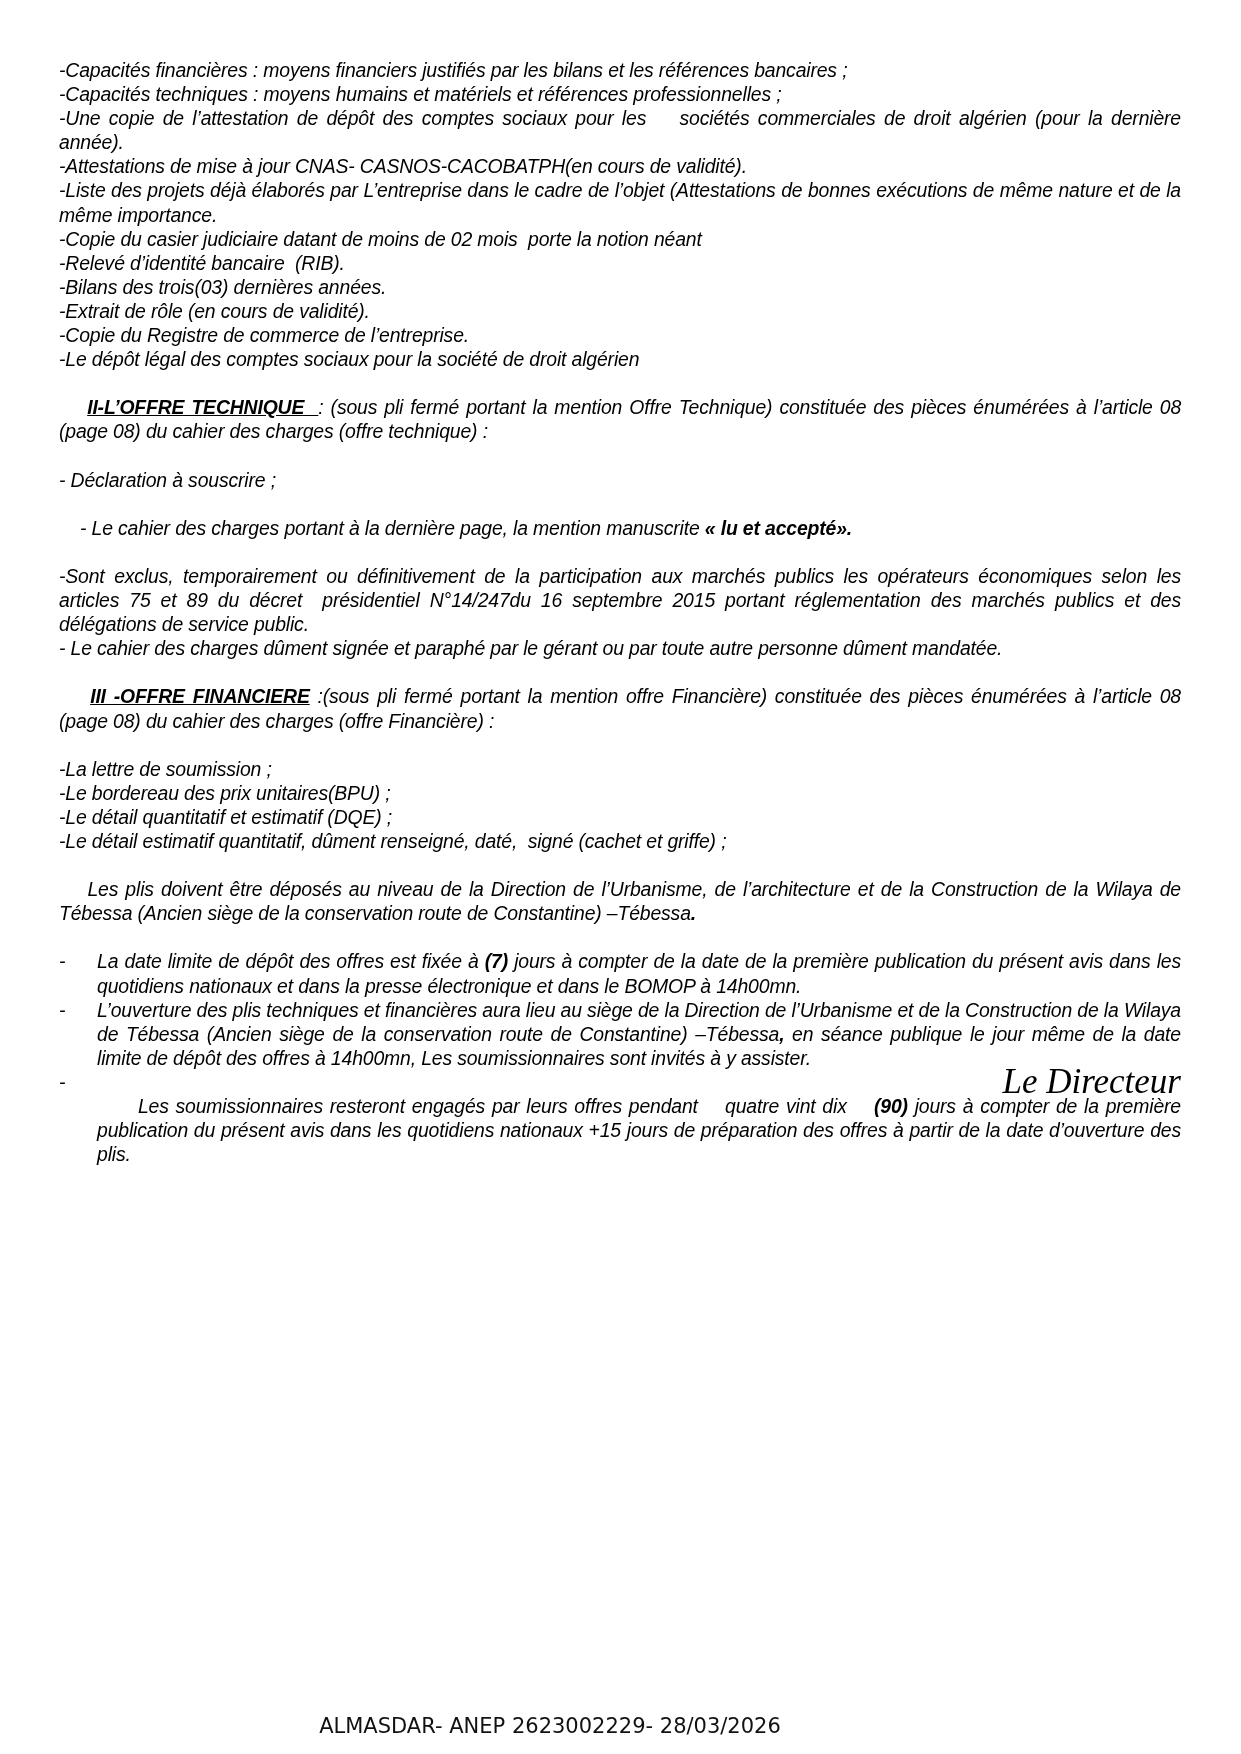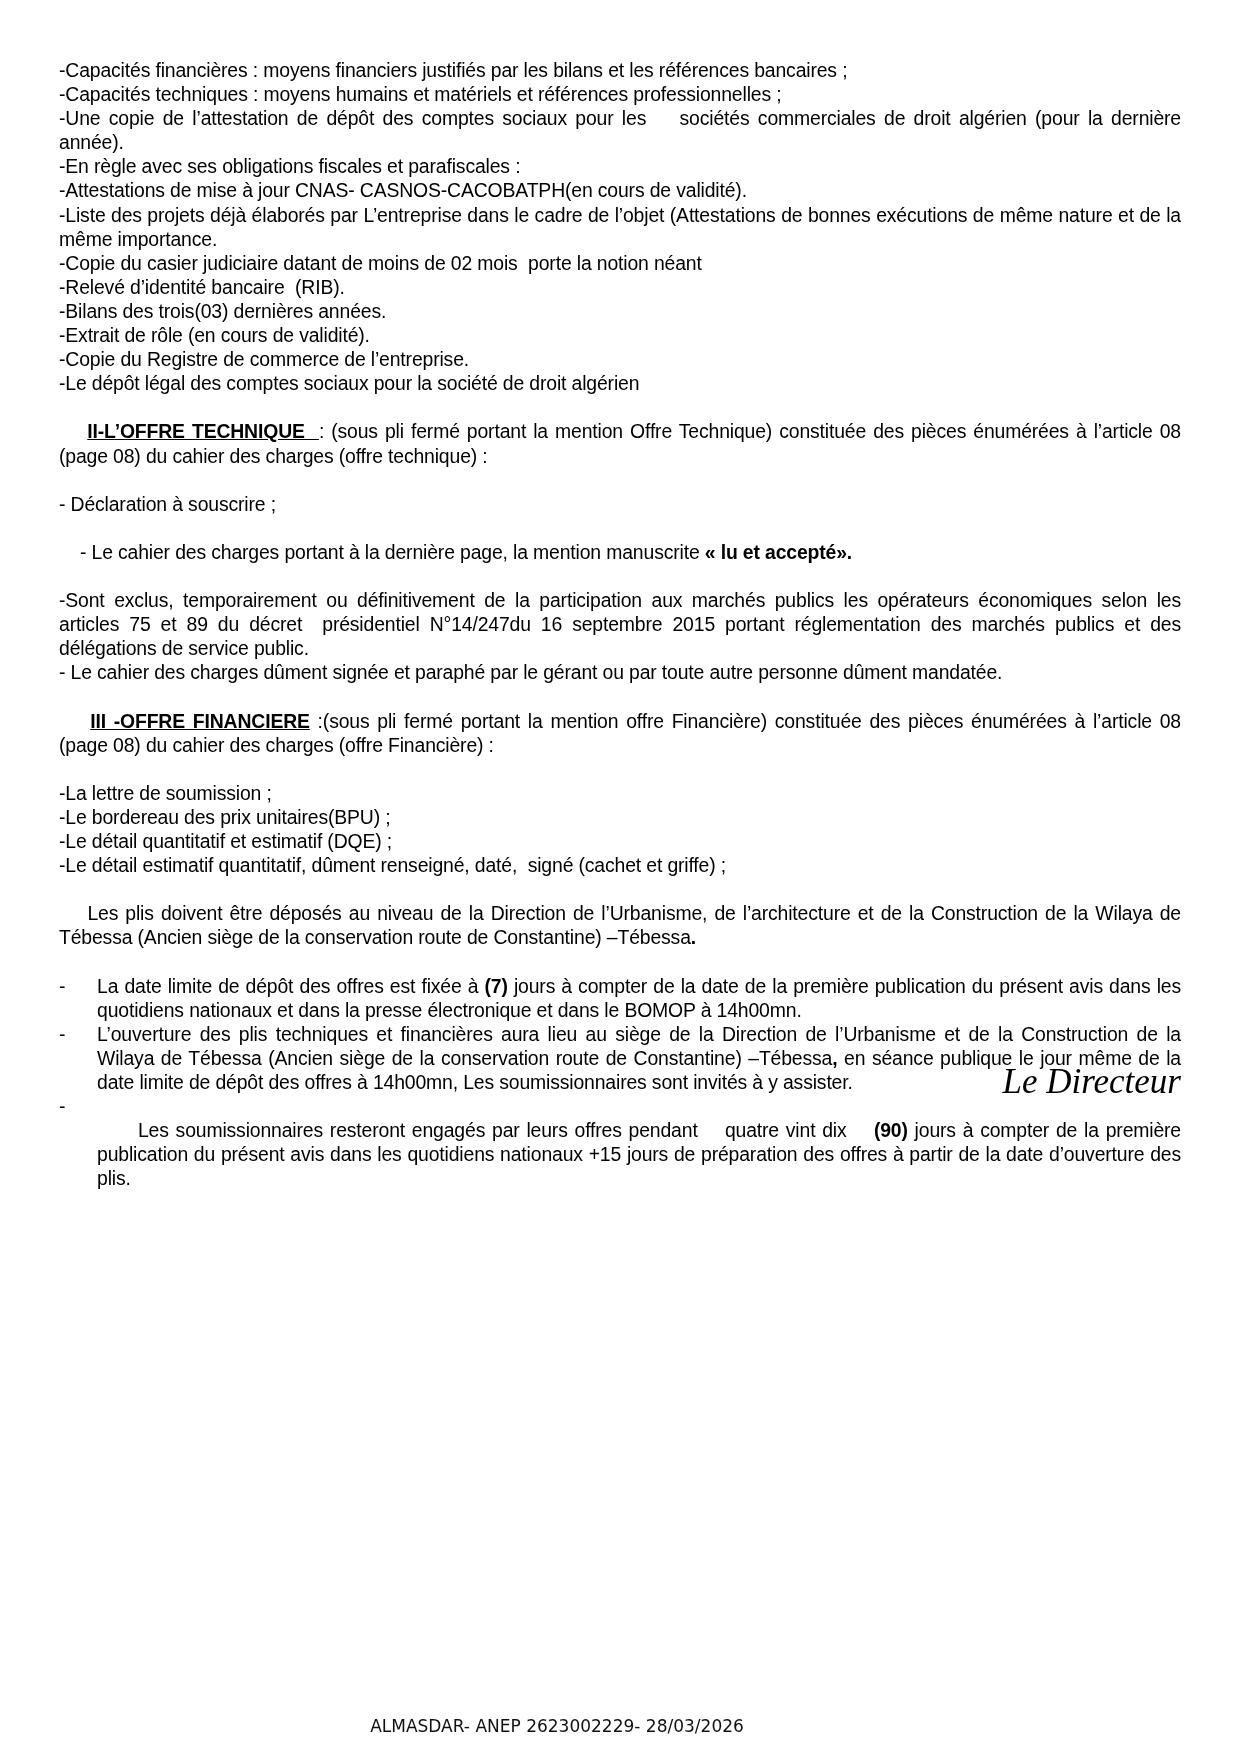--- a/index.html
+++ b/index.html
@@ -16,20 +16,21 @@
     }
     .page {
       position: absolute;
       left: 59px;
       top: 58px;
       width: 1122px;
       font-family: "Liberation Sans", sans-serif;
       font-size: 19.4px;
       line-height: 24.1px;
       letter-spacing: -0.15px;
+      font-style: italic;
     }
     .line {
       white-space: pre-wrap;
     }
     .justify {
       text-align: justify;
       text-align-last: left;
     }
     .heading {
       font-weight: bold;
@@ -57,35 +58,33 @@
       font-size: 35px;
       line-height: 40px;
     }
     .footer {
       position: absolute;
       top: 1716px;
       left: 0;
       width: 1100px;
       text-align: center;
       font-family: "DejaVu Sans", sans-serif;
-      font-size: 17px;
+      font-size: 21px;
       line-height: 20px;
       color: #111111;
-      padding-left: 7px;
     }
   </style>
 </head>
 <body>
 
 <div class="page">
 
   <div class="line">-Capacités financières : moyens financiers justifiés par les bilans et les références bancaires ;</div>
   <div class="line">-Capacités techniques : moyens humains et matériels et références professionnelles ;</div>
   <div class="line justify">-Une copie de l’attestation de dépôt des comptes sociaux pour les    sociétés commerciales de droit algérien (pour la dernière année).</div>
-  <div class="line">-En règle avec ses obligations fiscales et parafiscales :</div>
   <div class="line">-Attestations de mise à jour CNAS- CASNOS-CACOBATPH(en cours de validité).</div>
   <div class="line justify">-Liste des projets déjà élaborés par L’entreprise dans le cadre de l’objet (Attestations de bonnes exécutions de même nature et de la même importance.</div>
   <div class="line">-Copie du casier judiciaire datant de moins de 02 mois  porte la notion néant</div>
   <div class="line">-Relevé d’identité bancaire  (RIB).</div>
   <div class="line">-Bilans des trois(03) dernières années.</div>
   <div class="line">-Extrait de rôle (en cours de validité).</div>
   <div class="line">-Copie du Registre de commerce de l’entreprise.</div>
   <div class="line">-Le dépôt légal des comptes sociaux pour la société de droit algérien</div>
 
   <div class="line justify">

